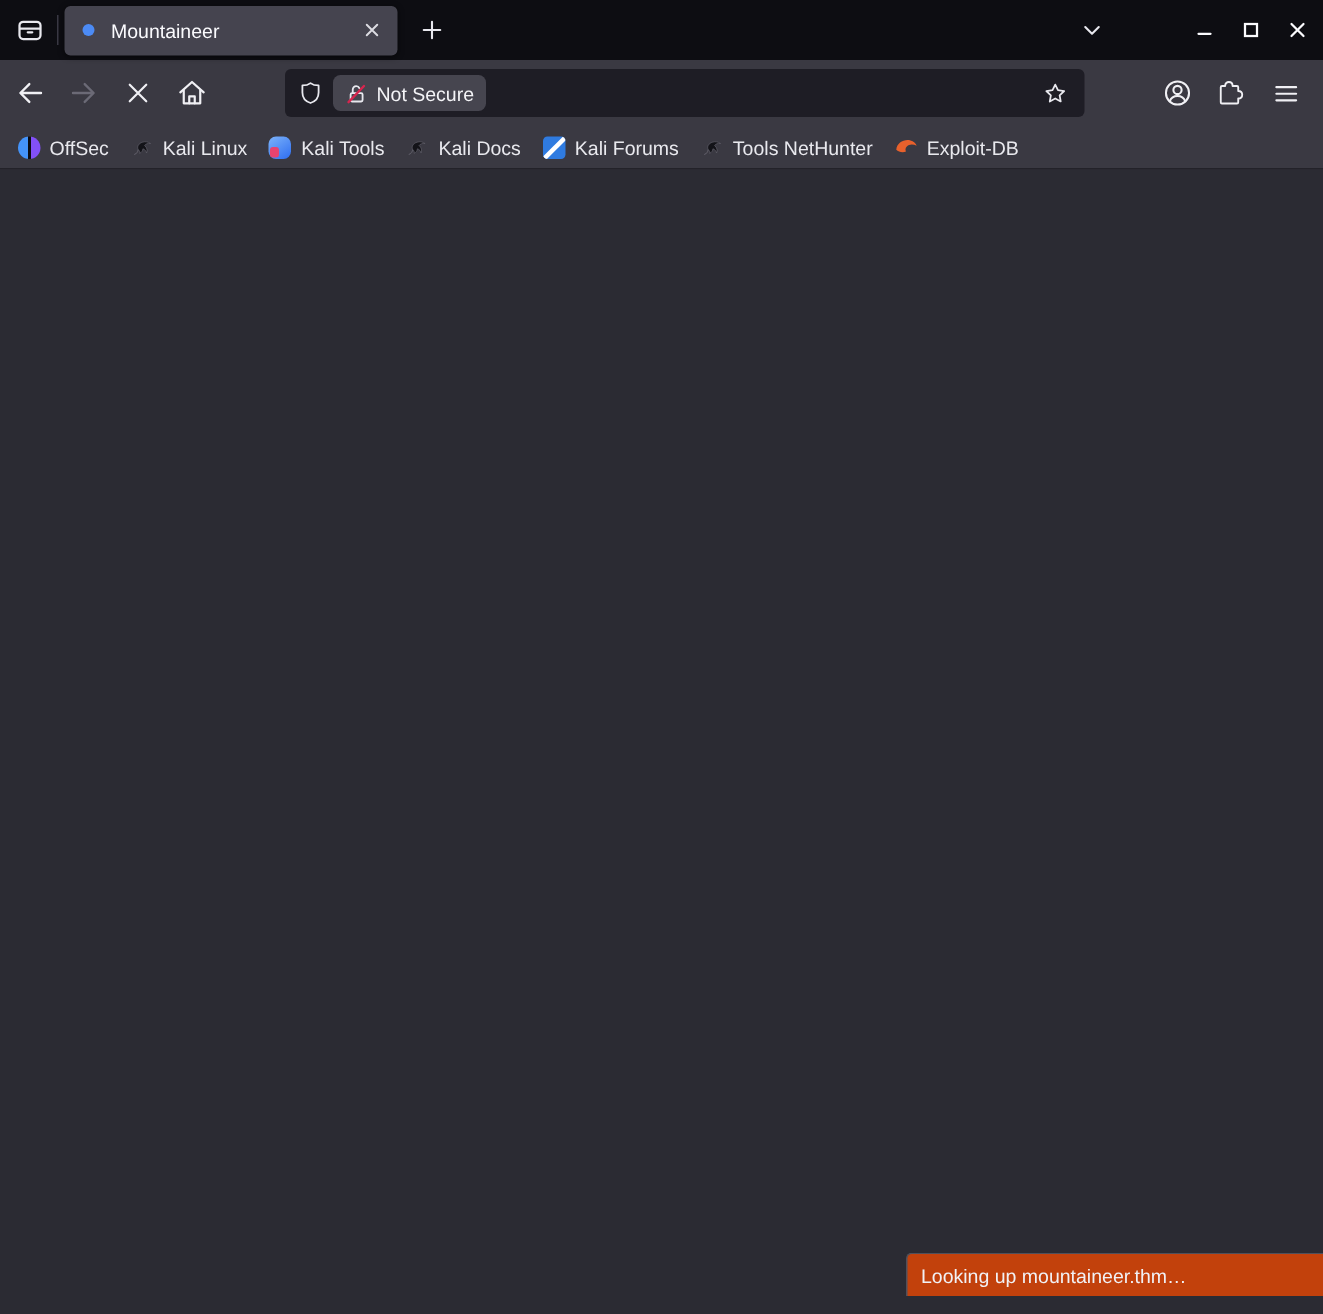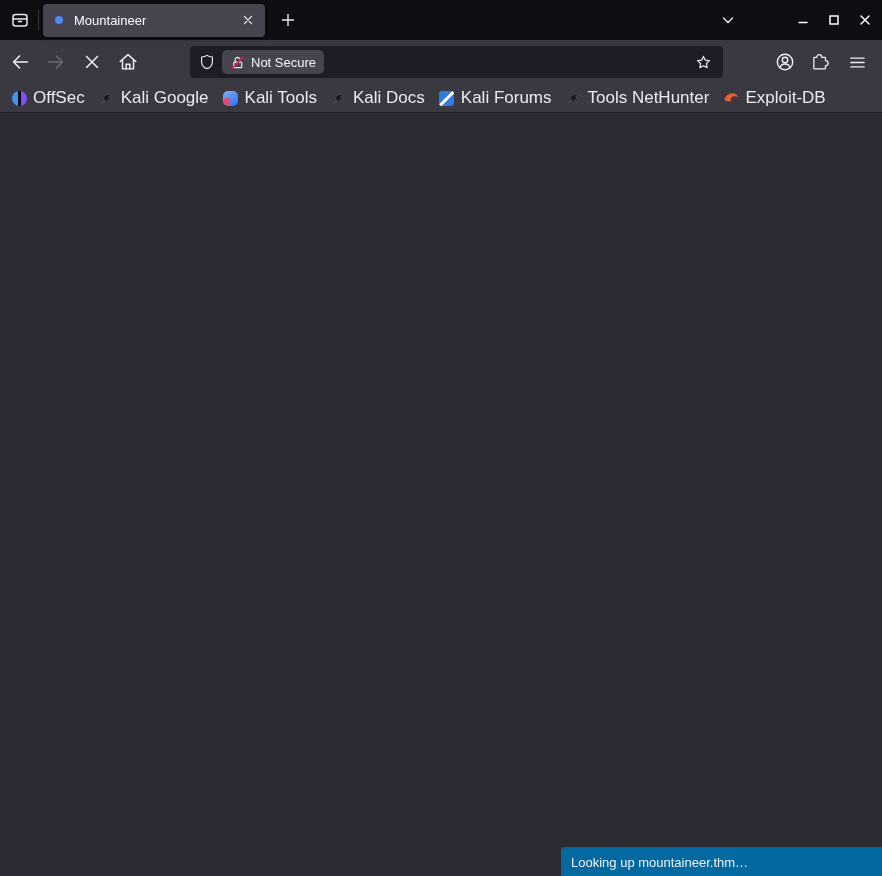--- a/index.html
+++ b/index.html
@@ -60,41 +60,41 @@
 
   
   .bookmarks {
     height:29px; background:#3a3942; border-bottom:1px solid #232229;
     display:flex; align-items:center; padding-left:4px;
   }
   .bm {
     display:flex; align-items:center; gap:6px;
     height:24px; padding:0 7px; border-radius:3px; cursor:pointer;
   }
-  .bm-label { font-size:17px; color:#e9e9ee; white-space:nowrap; }
+  .bm-label { font-size:13px; color:#e9e9ee; white-space:nowrap; }
   .bi { width:16px; height:16px; display:flex; align-items:center; justify-content:center; flex:none; }
   .offsec-ico { width:15px; height:15px; border-radius:50%;
     background:linear-gradient(90deg,#4493f8 0 43%,#0d0d12 43% 57%,#8250f7 57%); }
   .ktools-ico { width:15px; height:15px; border-radius:5px; position:relative;
     background:linear-gradient(145deg,#7cb3fa,#2e6df0); }
   .ktools-ico::after { content:""; position:absolute; left:1px; bottom:1px;
     width:6px; height:7px; background:#e8436f; border-radius:2px; }
   .kforums-ico { width:15px; height:15px; border-radius:3px; background:#2f7be0;
     position:relative; overflow:hidden; }
   .kforums-ico::after { content:""; position:absolute; left:-3px; top:6px;
     width:22px; height:3px; background:#ffffff; transform:rotate(-45deg); }
 
   
   .content { height:763px; background:#2b2b33; }
 
   
   .statuspanel {
-    position:absolute; right:0; bottom:0;
-    width:321px; height:29px;
-    background:#0369a1;
+    position:absolute; right:0; bottom:12px;
+    width:278px; height:29px;
+    background:#c2410c;
     border-top:1px solid #50505b; border-left:1px solid #50505b;
     border-top-left-radius:4px;
     display:flex; align-items:center; padding-left:9px;
   }
   .status-text { font-size:13px; color:#f1f1f5; white-space:nowrap; }
 </style>
 </head>
 <body>
 
 <div class="tabbar">
@@ -255,21 +255,21 @@
       </span>
     <span class="bm-label">OffSec</span>
   </div>
 
   <div class="bm">
     <span class="bi">
       <svg width="16" height="16" viewBox="0 0 16 16">
         <path d="M2.5 13c2-.6 2.9-2.1 2.4-3.8C4.4 7.5 5.4 5.6 8 4.8c1.8-.6 3.8-.3 5.4.9-2-.3-3.3.3-4 1.3 1.6 1.4 2.1 3.3 1.3 5-.3-1.3-1.1-2.4-2.4-2.8-.1 1.3-.9 2.4-2.2 3 .2-1.1-.1-2-.9-2.4-.7 1.6-1.4 3-2.7 3.2z" fill="#131318" stroke="#62616c" stroke-width="0.45"></path>
       </svg>
     </span>
-    <span class="bm-label">Kali Google</span>
+    <span class="bm-label">Kali Linux</span>
   </div>
 
   <div class="bm">
     <span class="bi">
         <span class="ktools-ico"></span>
       </span>
     <span class="bm-label">Kali Tools</span>
   </div>
 
   <div class="bm">

